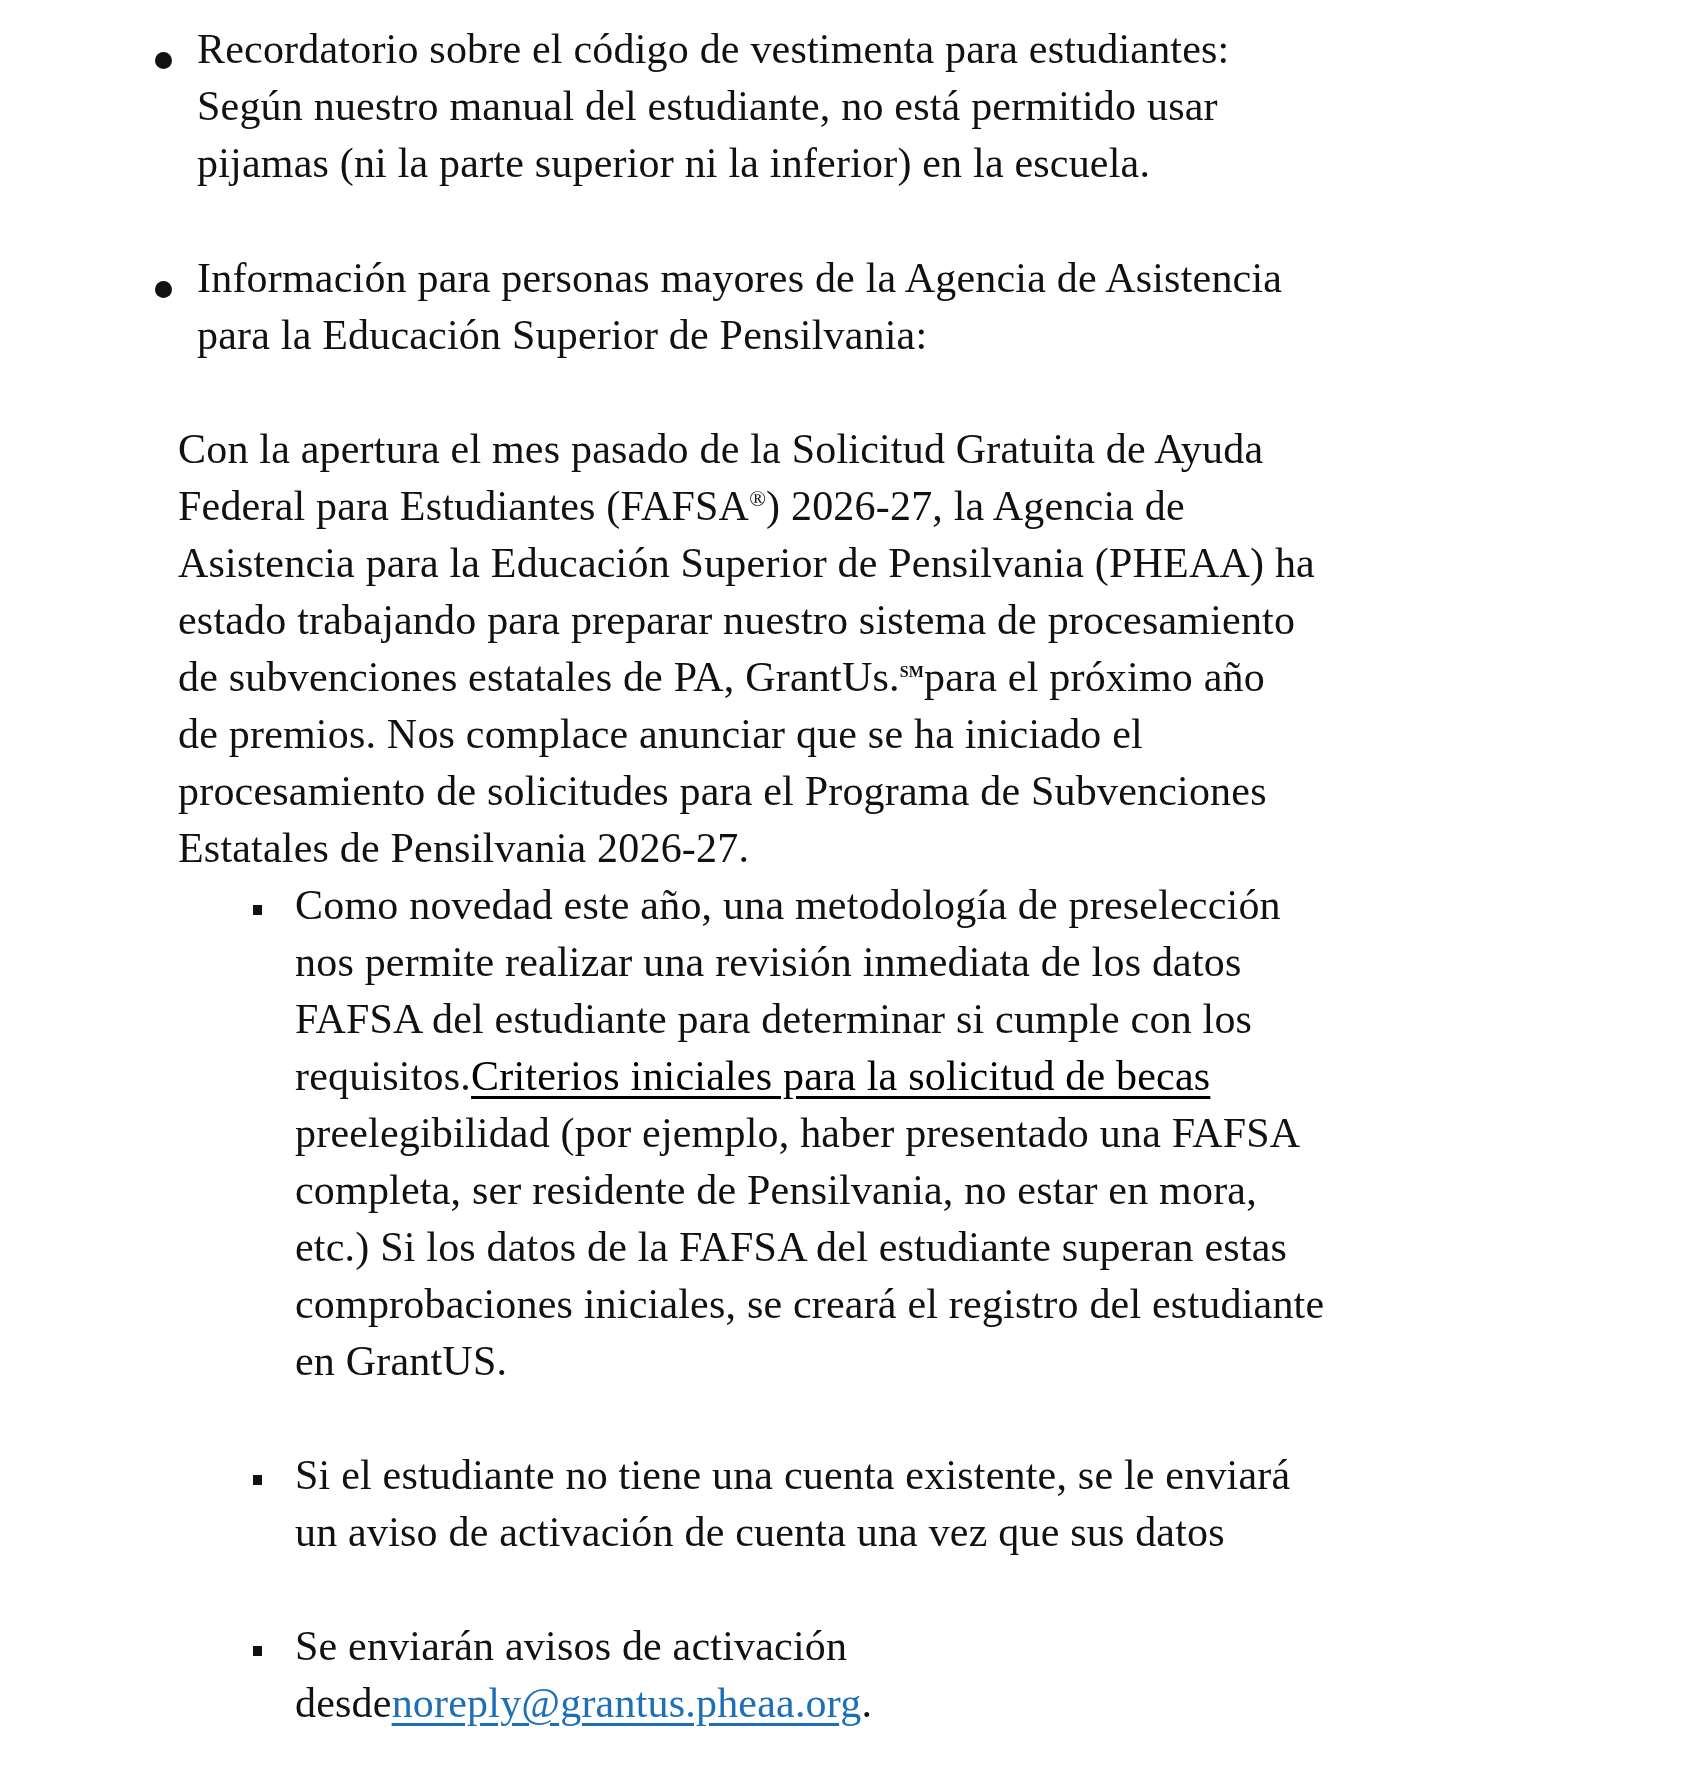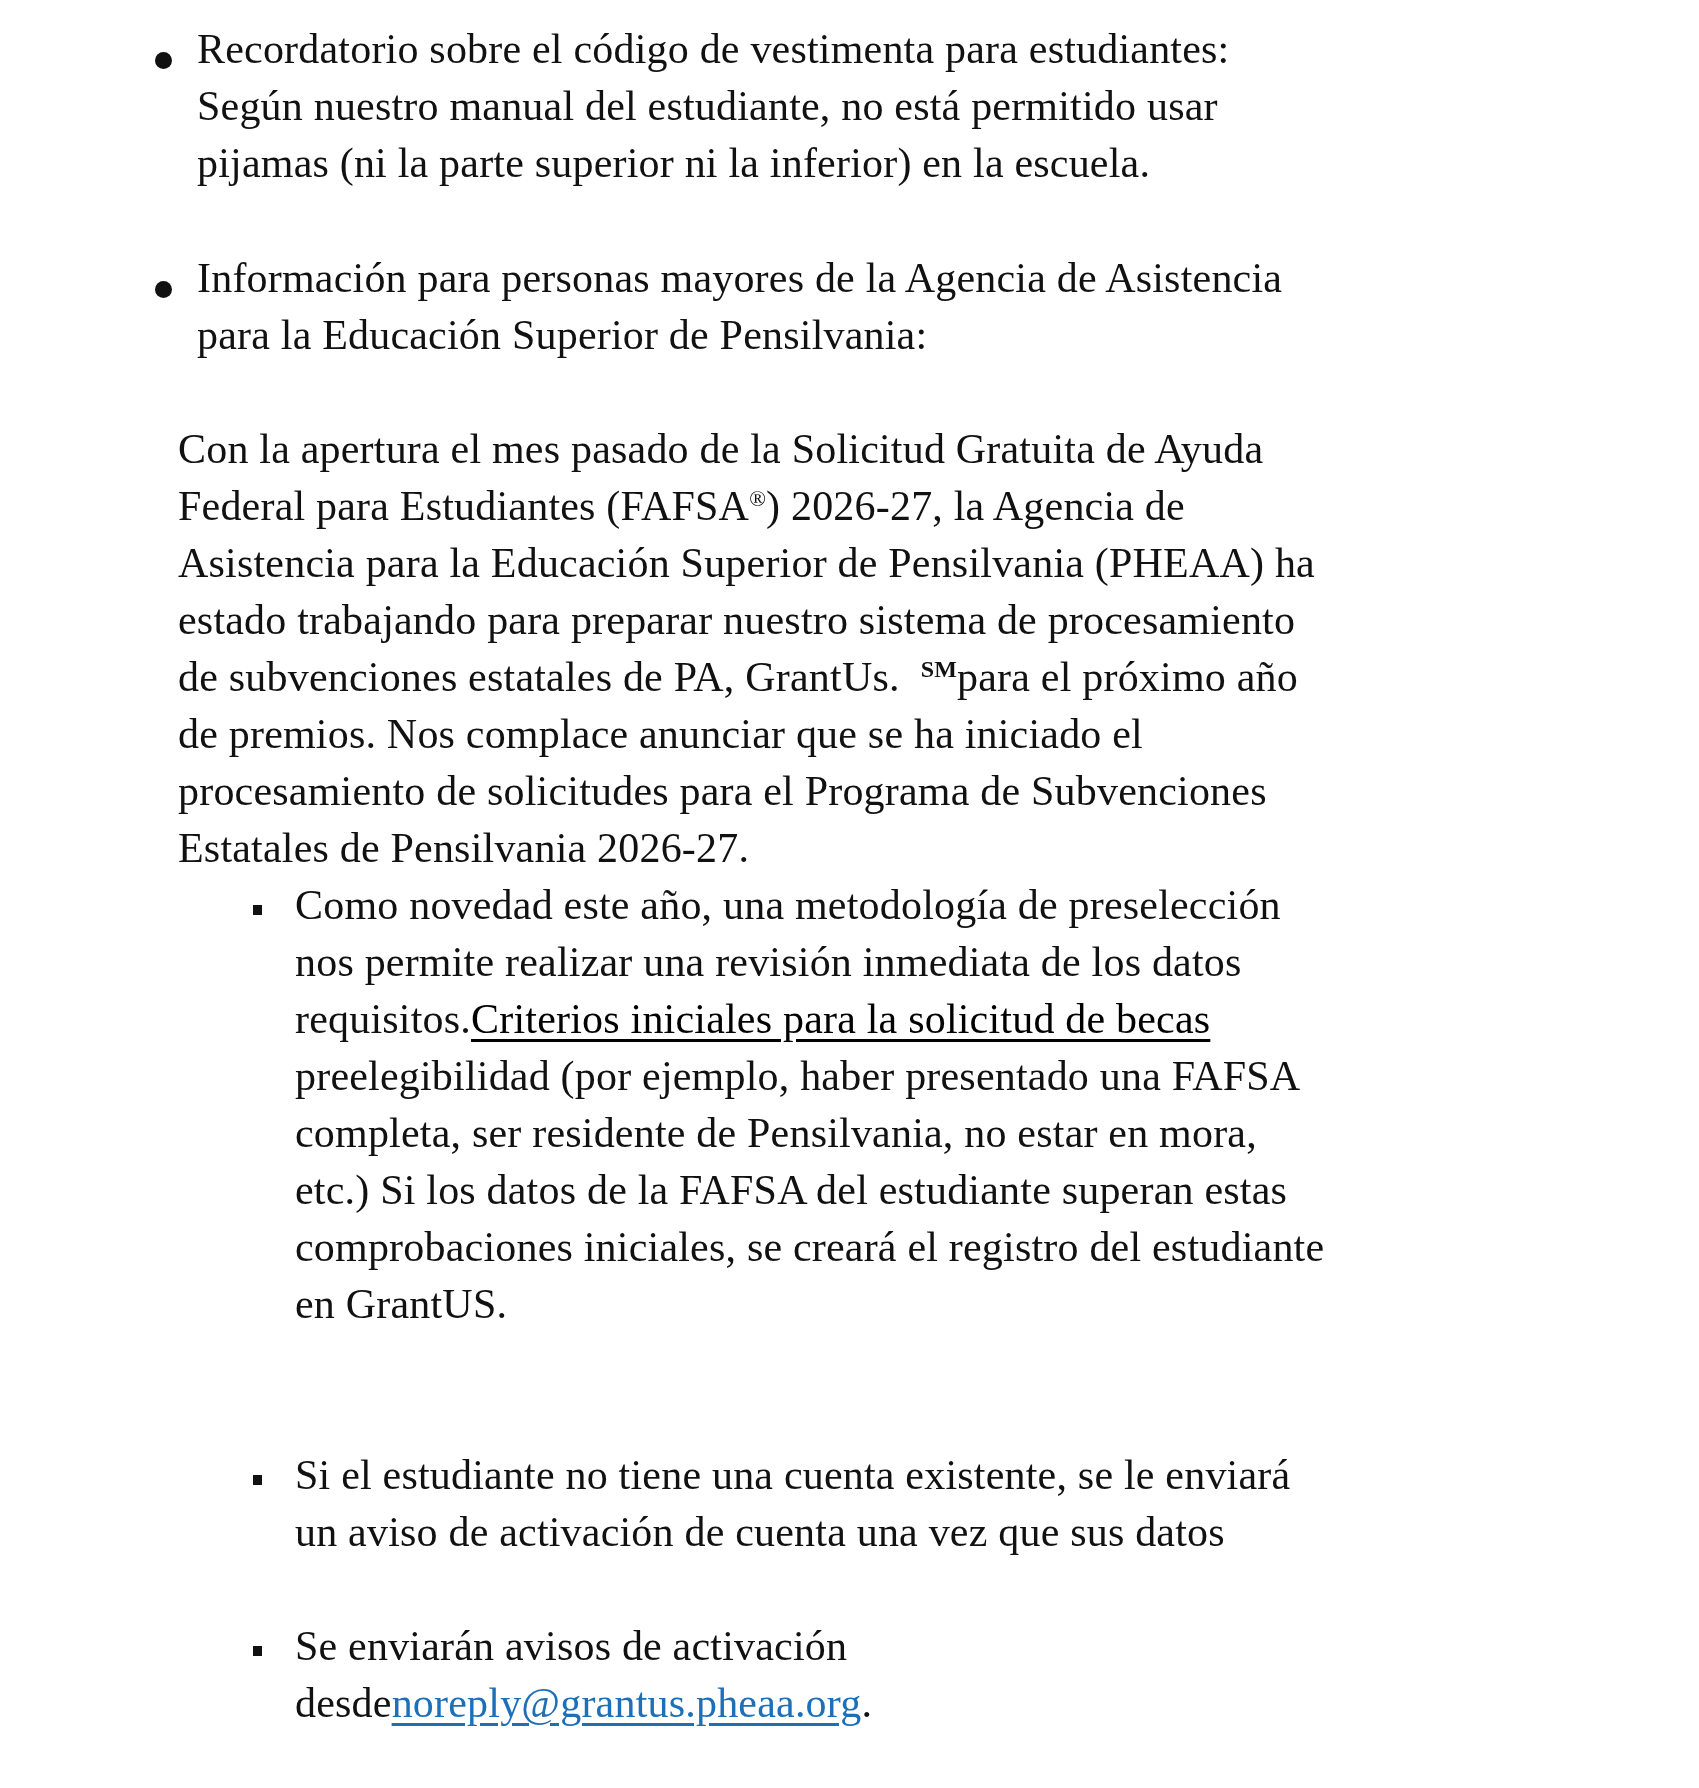--- a/index.html
+++ b/index.html
@@ -64,25 +64,24 @@
       text-decoration-thickness: 3px;
       text-underline-offset: 6px;
     }
     .email-link {
       color: #1d6fb8;
       text-decoration: underline;
       text-decoration-thickness: 3px;
       text-underline-offset: 6px;
     }
     sup.sm {
-      font-size: 24px;
+      font-size: 16px;
       font-weight: bold;
       vertical-align: 14px;
       line-height: 0;
-      margin-left: 21px;
     }
     sup.reg {
       font-size: 22px;
       vertical-align: 14px;
       line-height: 0;
     }
   </style>
 </head>
 <body>
 
@@ -109,20 +108,21 @@
     <span class="line"><span>de subvenciones estatales de PA, GrantUs.</span><sup class="sm">SM</sup><span>para el próximo año</span></span>
     <span class="line">de premios. Nos complace anunciar que se ha iniciado el</span>
     <span class="line">procesamiento de solicitudes para el Programa de Subvenciones</span>
     <span class="line">Estatales de Pensilvania 2026-27.</span>
   </div>
 
   <span class="sub-square" style="top:905px;"></span>
   <div class="sub-item line-block" style="top:877px;">
     <span class="line">Como novedad este año, una metodología de preselección</span>
     <span class="line">nos permite realizar una revisión inmediata de los datos</span>
+    <span class="line">FAFSA del estudiante para determinar si cumple con los</span>
     <span class="line"><span>requisitos.</span><a class="u-link" href="#">Criterios iniciales para la solicitud de becas</a></span>
     <span class="line">preelegibilidad (por ejemplo, haber presentado una FAFSA</span>
     <span class="line">completa, ser residente de Pensilvania, no estar en mora,</span>
     <span class="line">etc.) Si los datos de la FAFSA del estudiante superan estas</span>
     <span class="line">comprobaciones iniciales, se creará el registro del estudiante</span>
     <span class="line">en GrantUS.</span>
   </div>
 
   <span class="sub-square" style="top:1475px;"></span>
   <div class="sub-item line-block" style="top:1447px;">

